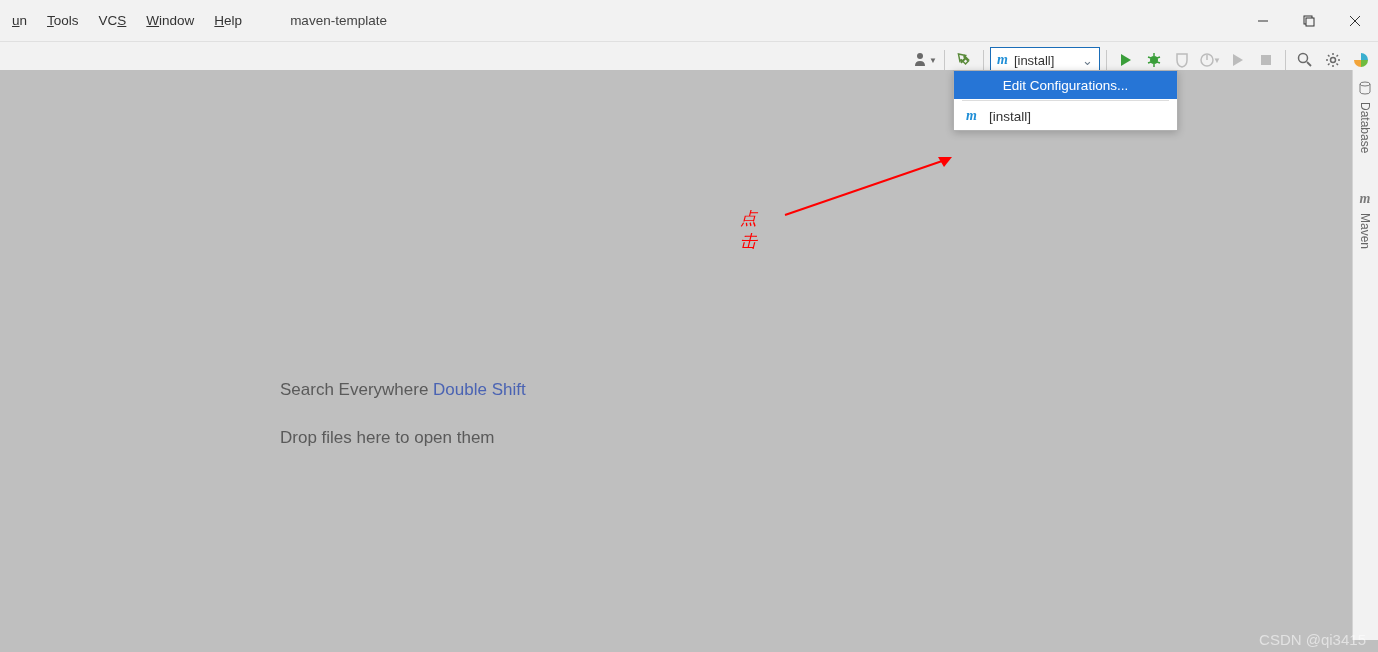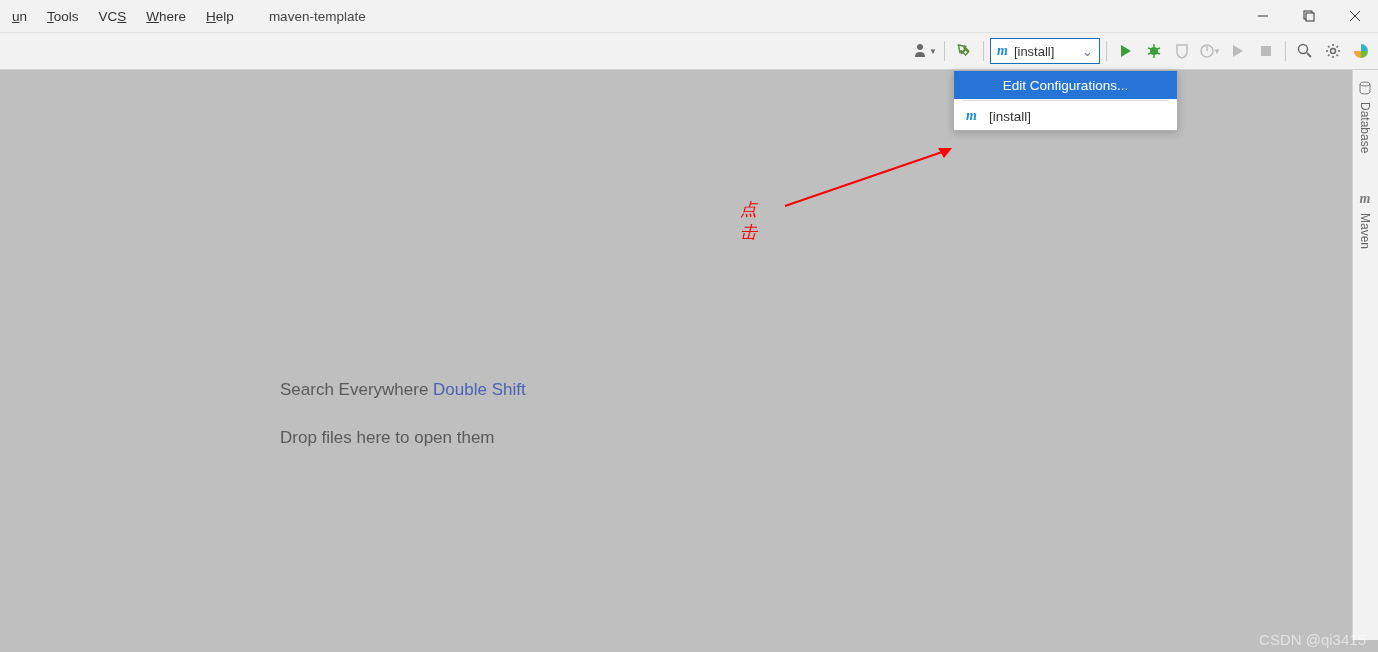--- a/index.html
+++ b/index.html
@@ -1,21 +1,21 @@
 <!DOCTYPE html>
 <html><head>
 <meta charset="utf-8">
 <style>
 * { margin: 0; padding: 0; box-sizing: border-box; font-family: "Segoe UI", sans-serif; }
 body { width: 1378px; height: 652px; background: #bfbfbf; overflow: hidden; position: relative; }
 
-.menubar { height: 33px; background: #f2f2f2; border-bottom: 1px solid #e0e0e0; display: flex; align-items: center; padding-left: 2px; font-size: 13.5px; color: #333; }
+.menubar { height: 42px; background: #f2f2f2; border-bottom: 1px solid #e0e0e0; display: flex; align-items: center; padding-left: 2px; font-size: 13.5px; color: #333; }
 .menubar .menu-item { padding: 0 10px; cursor: pointer; }
 .menubar .menu-item .ul { text-decoration: underline; }
-.menubar .project { margin-left: 25px; color: #444; }
+.menubar .project { margin-left: 38px; color: #444; }
 .win-controls { margin-left: auto; display: flex; align-items: center; height: 100%; }
 .win-controls .wc { width: 46px; height: 100%; display: flex; align-items: center; justify-content: center; color: #333; }
 .win-controls svg { stroke: #333; fill: none; stroke-width: 1; }
 
 .toolbar { height: 37px; background: #f2f2f2; border-bottom: 1px solid #d0d0d0; display: flex; align-items: center; justify-content: flex-end; padding-right: 4px; gap: 2px; }
 .toolbar .tb-btn { width: 26px; height: 26px; display: flex; align-items: center; justify-content: center; cursor: pointer; position: relative; }
 .toolbar .divider { width: 1px; height: 20px; background: #c8c8c8; margin: 0 4px; }
 
 .run-config { height: 26px; border: 1px solid #1a6db8; background: #fff; display: flex; align-items: center; padding: 0 6px; gap: 6px; font-size: 13px; color: #333; cursor: pointer; min-width: 110px; }
 .run-config .chev { margin-left: auto; color: #6a7b8c; }
@@ -44,21 +44,21 @@
 .user-icon svg { fill: #6a6a6a; }
 .dd-tri { font-size: 8px; color: #6a6a6a; margin-left: -2px; }
 </style>
 </head>
 <body>
 
 <div class="menubar">
   <div class="menu-item"><span></span><span class="ul">u</span><span>n</span></div>
   <div class="menu-item"><span></span><span class="ul">T</span><span>ools</span></div>
   <div class="menu-item"><span>VC</span><span class="ul">S</span><span></span></div>
-  <div class="menu-item"><span></span><span class="ul">W</span><span>here</span></div>
+  <div class="menu-item"><span></span><span class="ul">W</span><span>indow</span></div>
   <div class="menu-item"><span></span><span class="ul">H</span><span>elp</span></div>
   <div class="project">maven-template</div>
   <div class="win-controls">
     <div class="wc">
         <svg width="12" height="12">
           <line x1="1" y1="6" x2="11" y2="6"></line>
         </svg>
       </div>
     <div class="wc">
         <svg width="12" height="12">

